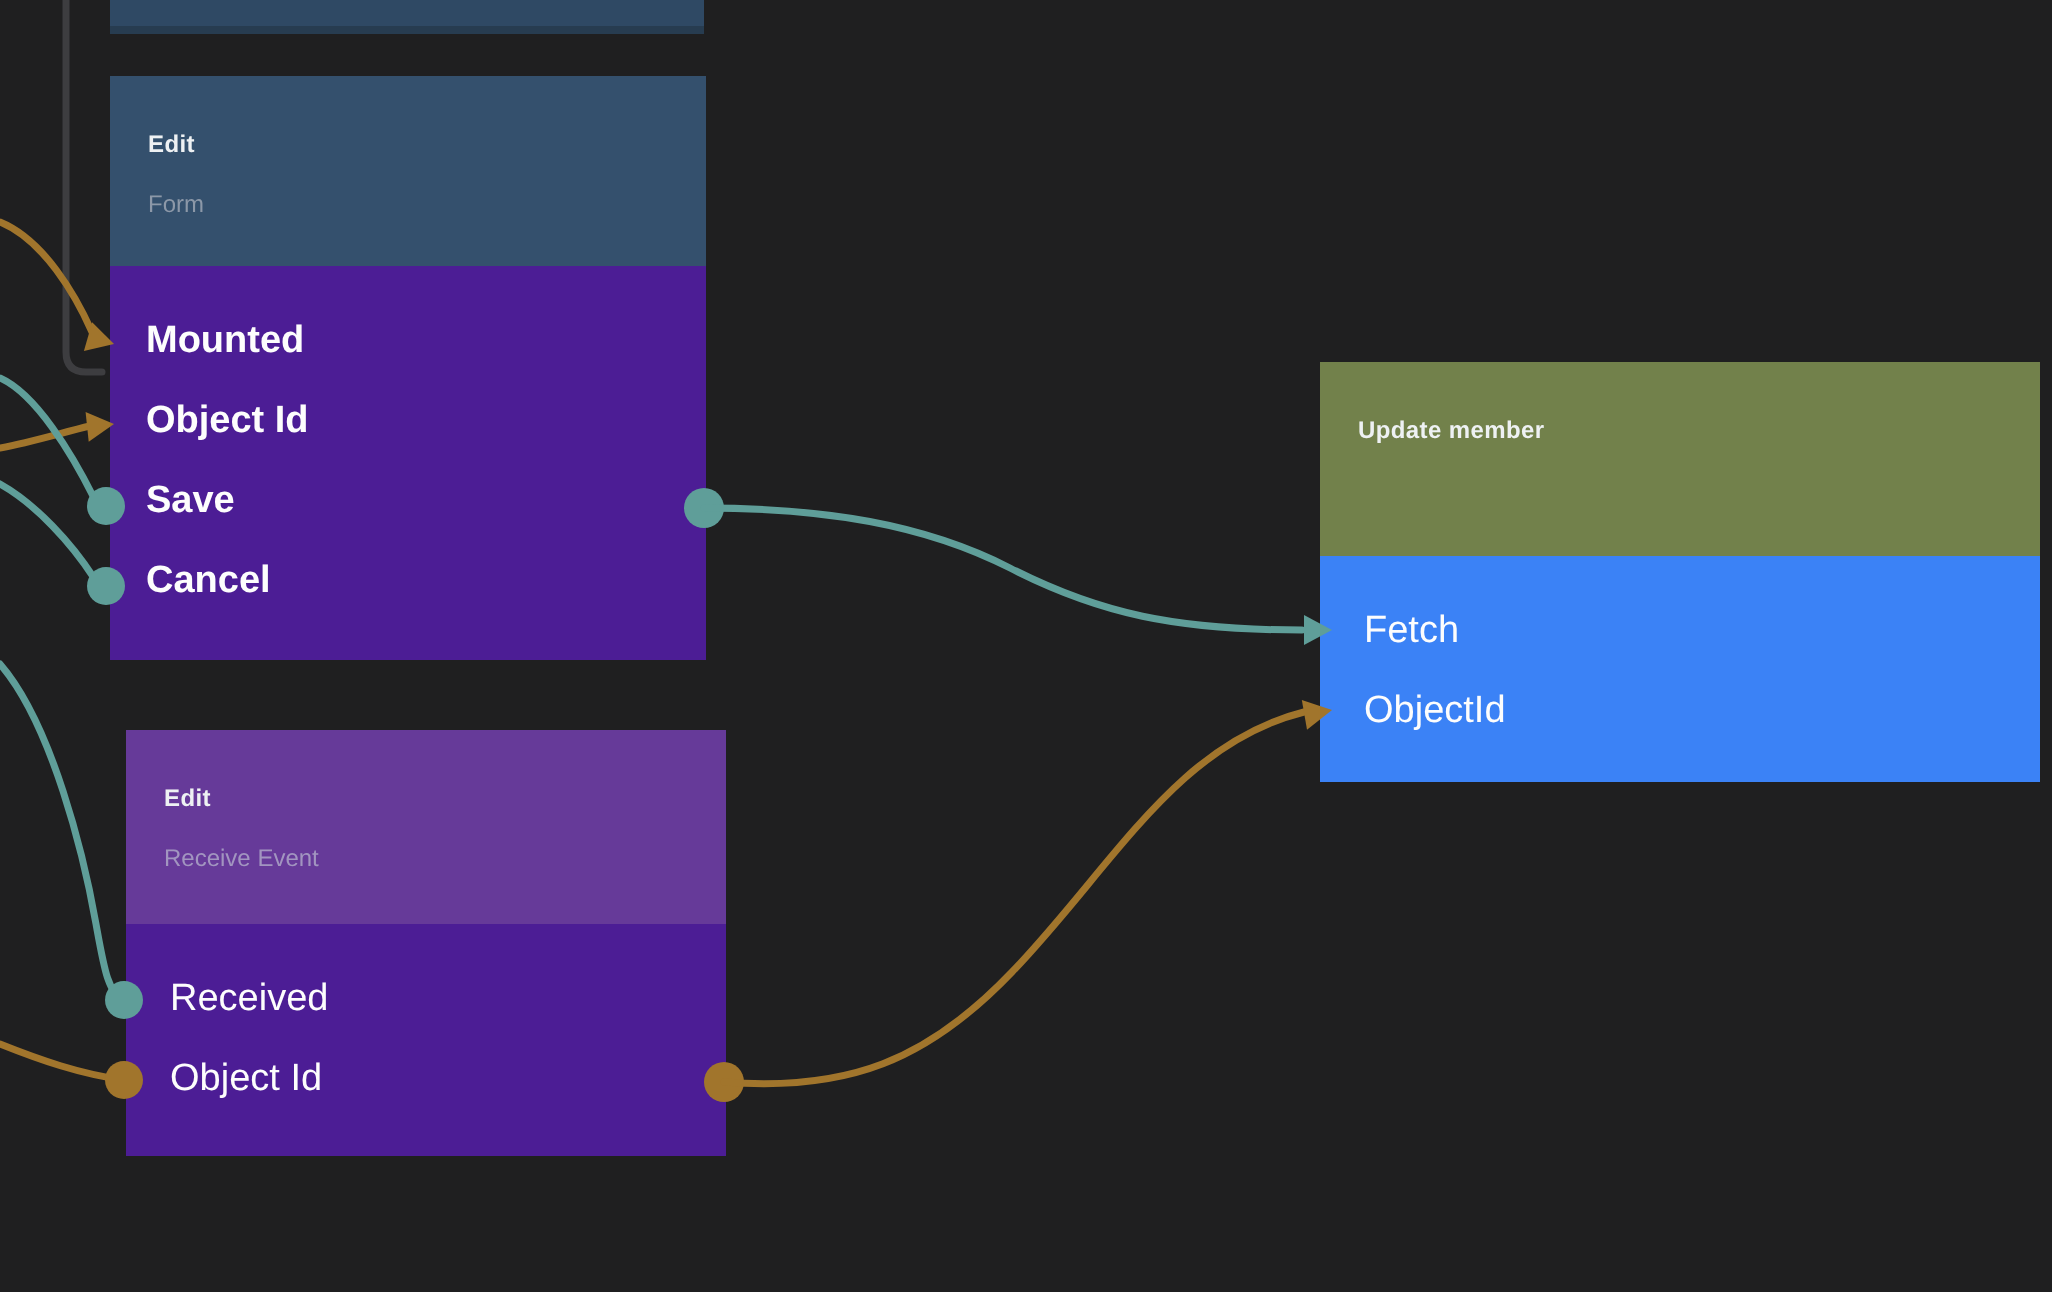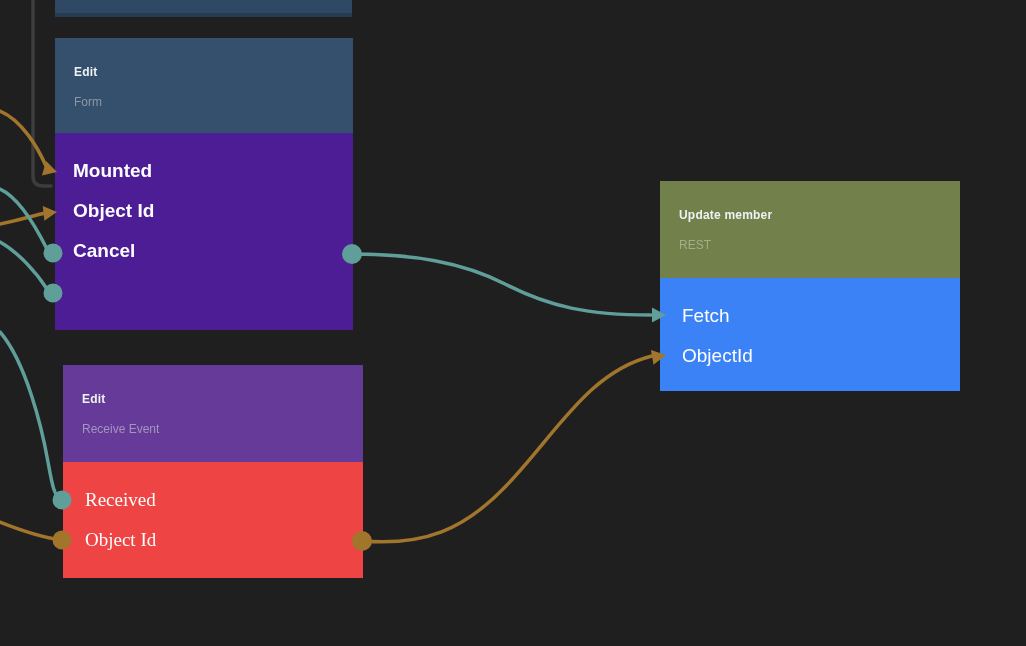--- a/index.html
+++ b/index.html
@@ -14,21 +14,21 @@
   .port-row{height:40px;display:flex;align-items:center;font-size:19px;color:#fdfdfd;}
 
   
   .n-blue .node-header{background:#34506d;}
   .n-blue .node-body{background:#4c1d95;font-weight:bold;}
   .n-blue .node-subtitle{color:#8c98a8;}
   .n-blue .port-row{padding-left:18px;}
 
   
   .n-purple .node-header{background:#663a99;}
-  .n-purple .node-body{background:#ef4444;font-family:Liberation Serif, serif;}
+  .n-purple .node-body{background:#4c1d95;}
   .n-purple .node-subtitle{color:#a295c0;}
   .n-purple .port-row{padding-left:22px;}
 
   
   .n-olive .node-header{background:#72814b;}
   .n-olive .node-body{background:#3b82f6;}
   .n-olive .node-subtitle{color:#a6ad88;}
   .n-olive .port-row{padding-left:22px;}
 
   
@@ -51,44 +51,46 @@
       <div class="node-subtitle">Form</div>
     </div>
     <div class="node-body" style="height:197px;">
       <div class="port-row">
         <span>Mounted</span>
         </div>
       <div class="port-row">
         <span>Object Id</span>
         </div>
       <div class="port-row">
+        <span>Save</span>
+        </div>
+      <div class="port-row">
         <span>Cancel</span>
         </div>
     </div>
   </div>
 
   <div class="node n-purple" style="left:63px;top:365px;width:300px;height:213px;">
     <div class="node-header" style="height:97px;">
       <div class="node-title">Edit</div>
       <div class="node-subtitle">Receive Event</div>
     </div>
     <div class="node-body" style="height:116px;">
       <div class="port-row">
         <span>Received</span>
         </div>
       <div class="port-row">
         <span>Object Id</span>
         </div>
     </div>
   </div>
 
-  <div class="node n-olive" style="left:660px;top:181px;width:300px;height:210px;">
+  <div class="node n-olive" style="left:660px;top:181px;width:360px;height:210px;">
     <div class="node-header" style="height:97px;">
       <div class="node-title">Update member</div>
-      <div class="node-subtitle">REST</div>
     </div>
     <div class="node-body" style="height:113px;">
       <div class="port-row">
         <span>Fetch</span>
         </div>
       <div class="port-row">
         <span>ObjectId</span>
         </div>
     </div>
   </div>

